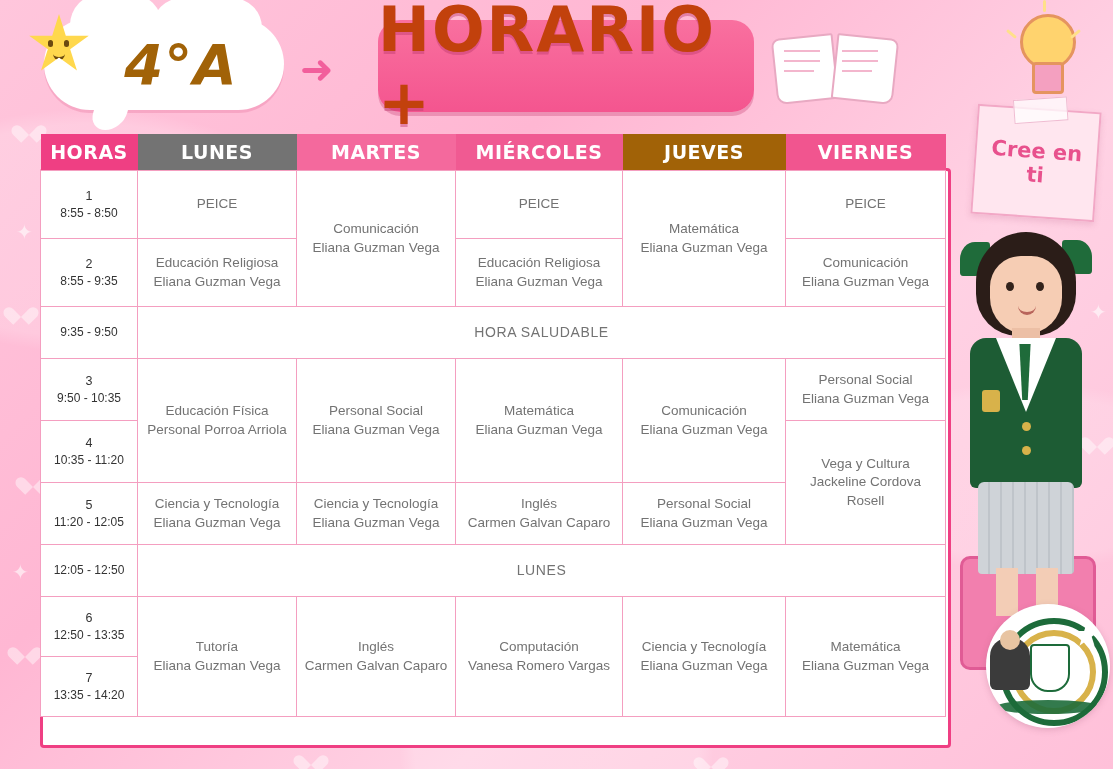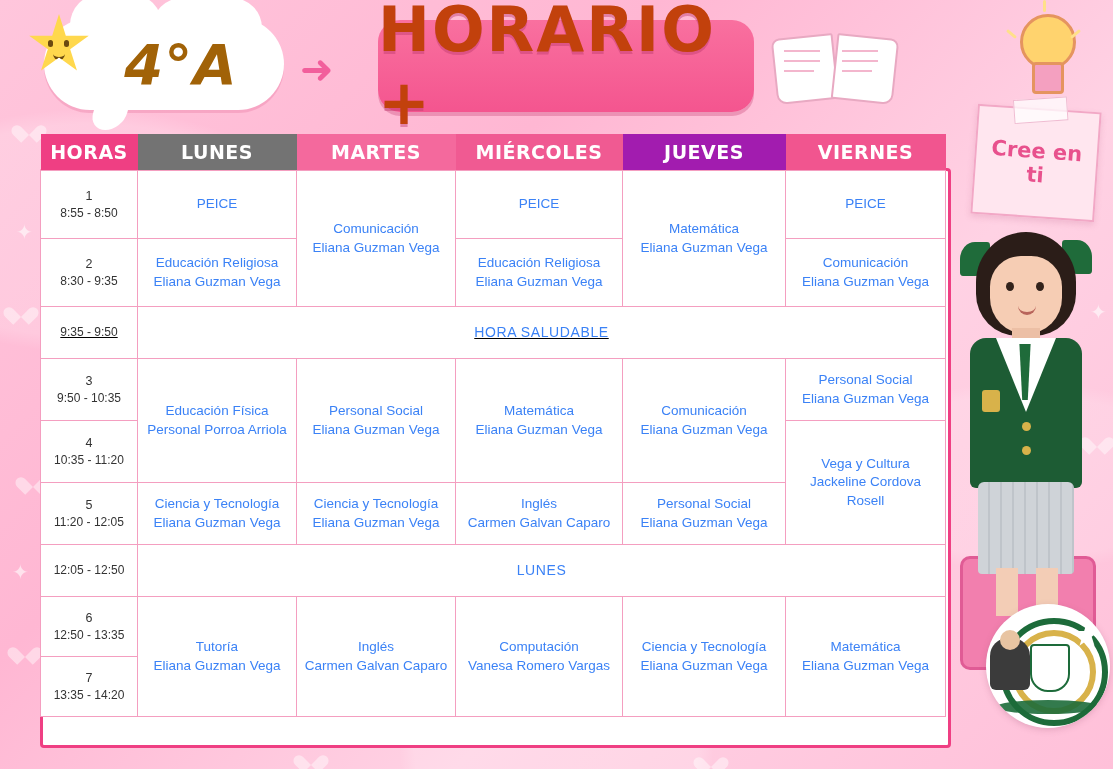--- a/index.html
+++ b/index.html
@@ -124,27 +124,27 @@
   col.c4{width:163px}
   col.c5{width:160px}
   thead th{
     height:34px;color:#ffffff;font-family:"DejaVu Sans", sans-serif;font-weight:bold;
     font-size:19px;letter-spacing:.5px;border:none;
   }
   thead th.h0{background:#ef3f83;}
   thead th.h1{background:#737373;}
   thead th.h2{background:#f4699d;}
   thead th.h3{background:#f05a92;}
-  thead th.h4{background:#a21caf;}
+  thead th.h4{background:#a16207;}
   thead th.h5{background:#f1558f;}
   tbody td{
     border:1px solid #f49ec0;
     background:#ffffff;
     text-align:center;vertical-align:middle;
-    font-size:13.5px;color:#3b82f6;line-height:1.35;
+    font-size:13.5px;color:#737373;line-height:1.35;
     padding:4px 5px;
   }
   tbody td.hour{
     font-size:12px;color:#333;line-height:1.45;
   }
   tbody td.hour .n{display:block;font-size:12.5px;}
   tbody td.break{font-size:14px;letter-spacing:.6px;}
   .cell .sub{display:block;}
   .cell .tea{display:block;}
 
@@ -295,37 +295,37 @@
       </td>
       <td class="cell">
         <span class="sub">PEICE</span>
         <span class="tea"></span>
       </td>
     </tr>
 
     <tr style="height:68px;">
       <td class="hour">
         <span class="n">2</span>
-        <span>8:30 - 9:35</span>
+        <span>8:55 - 9:35</span>
       </td>
       <td class="cell">
         <span class="sub">Educación Religiosa</span>
         <span class="tea">Eliana Guzman Vega</span>
       </td>
       <td class="cell">
         <span class="sub">Educación Religiosa</span>
         <span class="tea">Eliana Guzman Vega</span>
       </td>
       <td class="cell">
         <span class="sub">Comunicación</span>
         <span class="tea">Eliana Guzman Vega</span>
       </td>
     </tr>
 
-    <tr style="height:52px;text-decoration:underline;">
+    <tr style="height:52px;">
       <td class="hour">
         <span>9:35 - 9:50</span>
       </td>
       <td class="break" colspan="5">HORA SALUDABLE</td>
     </tr>
 
     <tr style="height:62px;">
       <td class="hour">
         <span class="n">3</span>
         <span>9:50 - 10:35</span>

